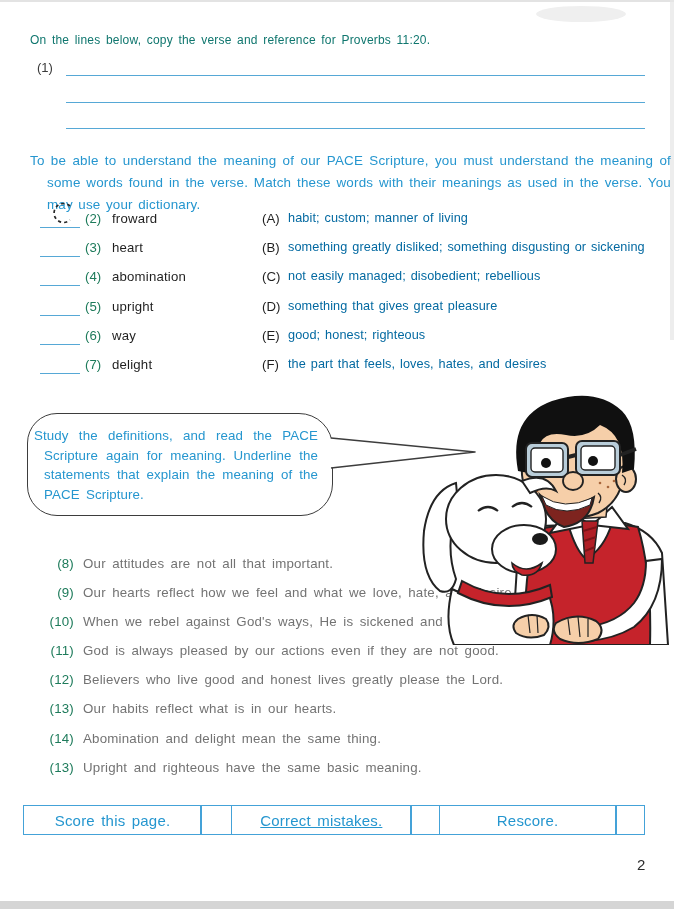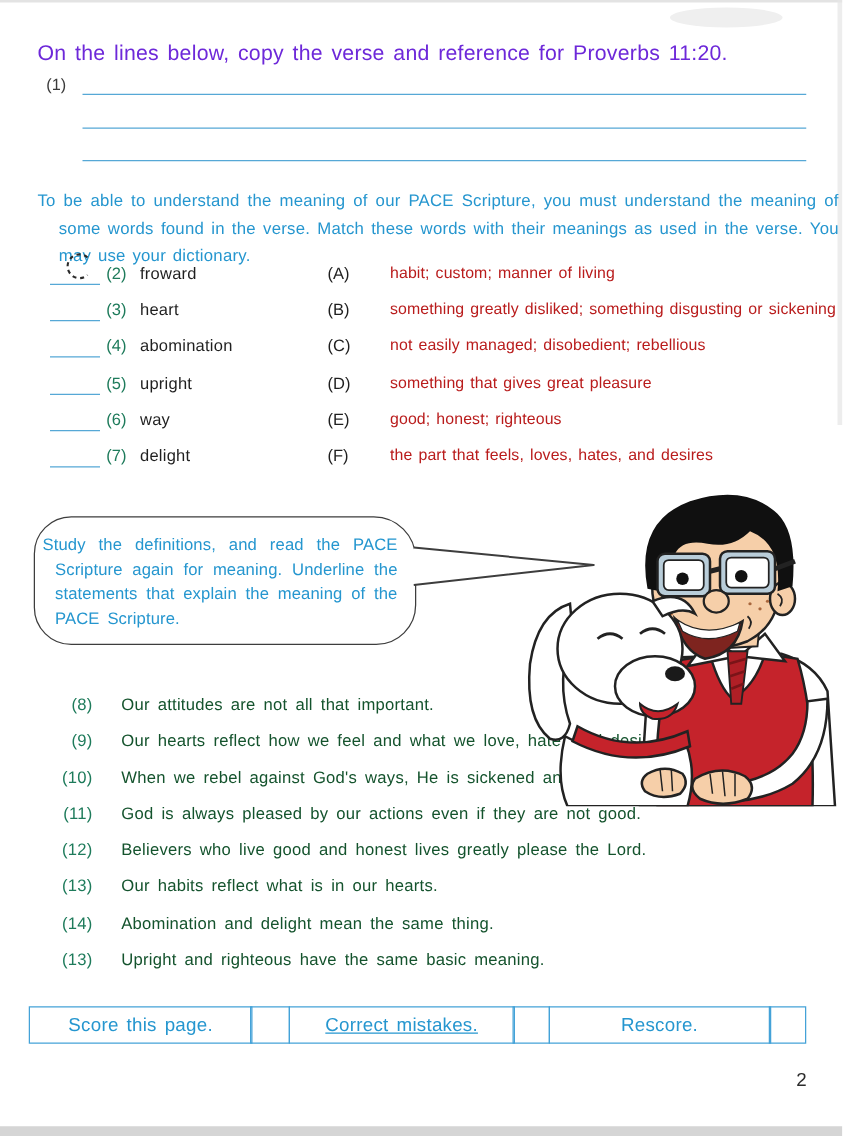--- a/index.html
+++ b/index.html
@@ -6,52 +6,52 @@
   .page{
     position:relative;width:674px;height:909px;margin:0 auto;background:#fff;
     overflow:hidden;font-family:"Liberation Sans",sans-serif;color:#1f1f1f;
   }
   
   .art-top{position:absolute;left:0;top:0;width:674px;height:2px;background:#d9d9d9;opacity:.75;}
   .art-smudge{position:absolute;left:536px;top:6px;width:90px;height:16px;background:#efefef;border-radius:50%;}
   .art-right{position:absolute;right:0;top:0;width:4px;height:340px;background:#e6e6e6;opacity:.7;}
   .art-bottom{position:absolute;left:0;top:901px;width:674px;height:8px;background:#d5d5d5;}
 
-  .h1{position:absolute;left:30px;top:33px;width:632px;font-size:17px;color:#6d28d9;
+  .h1{position:absolute;left:30px;top:33px;width:632px;font-size:12px;color:#0f766e;
       letter-spacing:.2px;word-spacing:2px;}
   .q1num{position:absolute;left:37px;top:60px;font-size:13px;color:#3a3a3a;}
   .wl{position:absolute;left:66px;width:579px;height:0;border-top:1.6px solid #56a8d6;}
   .wl1{top:75px;} .wl2{top:102px;} .wl3{top:128px;}
 
   .para{position:absolute;left:30px;top:150px;width:641px;box-sizing:border-box;
         padding-left:17px;text-indent:-17px;font-size:13.4px;line-height:22px;
         color:#2596cf;text-align:justify;letter-spacing:.2px;word-spacing:1.5px;}
 
   .mrows{position:absolute;left:0;top:211px;width:674px;}
   .mrow{position:relative;height:29.2px;font-size:13.2px;}
   .mblank{position:absolute;left:40px;top:2px;width:40px;height:14px;border-bottom:1.6px solid #56a8d6;}
   .mnum{position:absolute;left:85px;top:0;color:#1e7b5b;}
   .mword{position:absolute;left:112px;top:0;color:#1f1f1f;letter-spacing:.2px;text-align:right;}
   .mlet{position:absolute;left:262px;top:0;color:#1f1f1f;}
-  .mdef{position:absolute;left:288px;top:0;color:#b91c1c;white-space:nowrap;font-size:12.7px;
-        letter-spacing:.1px;word-spacing:1.2px;margin-left:24px;}
+  .mdef{position:absolute;left:288px;top:0;color:#0369a1;white-space:nowrap;font-size:12.7px;
+        letter-spacing:.1px;word-spacing:1.2px;}
   .cmark{position:absolute;left:49px;top:-12px;}
 
   .bubble{position:absolute;left:27px;top:413px;width:306px;height:103px;box-sizing:border-box;
           border:1.6px solid #3d3d3d;border-radius:30px 34px 32px 30px;
           padding:12px 14px 0 16px;text-indent:-10px;color:#2596cf;font-size:13.3px;
           line-height:19.5px;text-align:justify;letter-spacing:.1px;word-spacing:2.5px;z-index:2;}
   .tail{position:absolute;left:329px;top:432px;width:152px;height:42px;z-index:3;}
 
   .illu{position:absolute;left:400px;top:383px;width:274px;height:262px;z-index:1;}
 
   .srows{position:absolute;left:0;top:556px;width:674px;}
   .srow{display:flex;height:29.1px;font-size:13.3px;letter-spacing:.2px;}
   .snum{width:74px;text-align:right;color:#1e7b5b;flex:none;}
-  .stext{margin-left:23px;color:#14532d;word-spacing:2.5px;}
+  .stext{margin-left:9px;color:#737373;word-spacing:2.5px;}
 
   .sbar{position:absolute;left:23px;top:805px;height:30px;display:flex;}
   .sbox{border:1.6px solid #44a2d8;box-sizing:border-box;height:30px;display:flex;
         align-items:center;justify-content:center;color:#2596cf;font-size:15px;
         letter-spacing:.2px;word-spacing:2px;}
   .sbox + .sbox{margin-left:-1.6px;}
   .w1{width:179px;} .g1{width:32px;} .w2{width:181px;text-decoration:underline;} .g2{width:30px;} .w3{width:178px;} .g3{width:30px;}
 
   .pagenum{position:absolute;left:637px;top:856px;font-size:15px;color:#2c2c2c;}
 </style>

